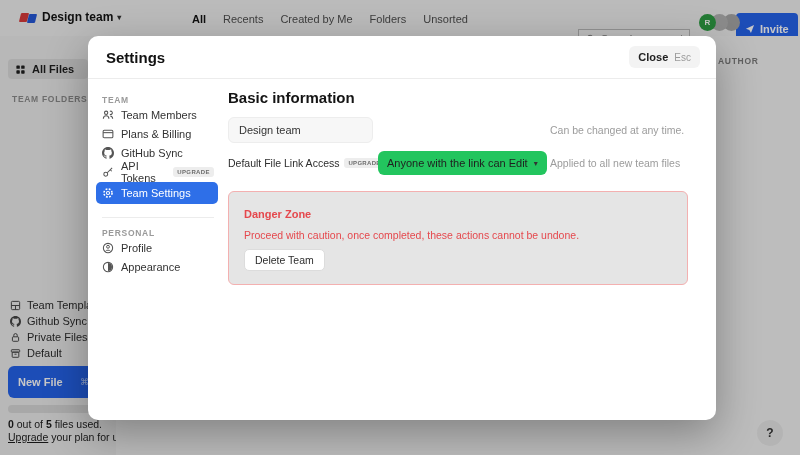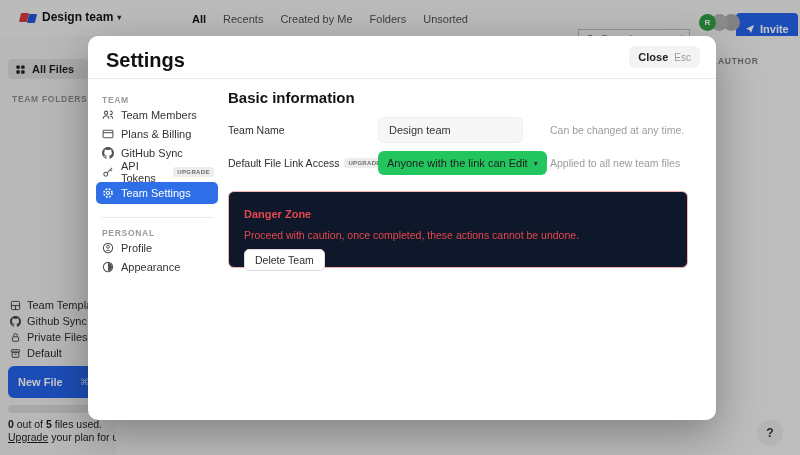--- a/index.html
+++ b/index.html
@@ -61,21 +61,21 @@
   .help-btn { position:absolute; right:17px; bottom:9px; width:26px; height:26px; border-radius:50%;
     background:#e7e7e7; display:flex; align-items:center; justify-content:center; font-size:12px;
     font-weight:700; color:#333; cursor:pointer; }
 
   .overlay { position:absolute; inset:0; background:rgba(0,0,0,0.22); z-index:5; }
 
   
   .modal { position:absolute; left:88px; top:36px; width:628px; height:384px; background:#fff;
     border-radius:10px; box-shadow:0 14px 44px rgba(0,0,0,.32); z-index:10; }
   .modal-header { position:relative; height:43px; border-bottom:1px solid #ececec; }
-  .modal-title { position:absolute; left:18px; top:13px; font-size:20px; font-weight:700; color:#111; }
+  .modal-title { position:absolute; left:18px; top:13px; font-size:15px; font-weight:700; color:#111; }
   .close-btn { position:absolute; right:16px; top:10px; height:22px; background:#f3f3f3; border-radius:6px;
     padding:0 9px; display:flex; align-items:center; gap:6px; font-size:11px; font-weight:600; color:#222; cursor:pointer; }
   .close-btn .esc { font-size:10px; font-weight:400; color:#9a9a9a; }
 
   .modal-body { position:relative; height:340px; }
   .m-side { position:absolute; left:0; top:0; width:138px; height:100%; }
   .m-section-label { position:absolute; left:14px; font-size:8.5px; font-weight:600; letter-spacing:.7px; color:#9a9a9a; }
   .m-item { position:absolute; left:14px; width:112px; height:18px; display:flex; align-items:center; gap:7px;
     font-size:11px; color:#333; cursor:pointer; }
   .m-item .icn { color:#555; display:flex; }
@@ -94,22 +94,22 @@
   .f-label { width:150px; flex:0 0 150px; font-size:10.5px; color:#2e2e2e; display:flex; align-items:center; gap:5px; white-space:nowrap; }
   .f-label .m-badge { background:#ededed; color:#6b6b6b; font-size:6px; font-weight:700; letter-spacing:.3px;
     padding:2px 4px; border-radius:3px; }
   .f-input { width:145px; height:26px; background:#f7f7f7; border:1px solid #ededed; border-radius:6px;
     padding:0 10px; font-size:11px; color:#333; display:flex; align-items:center; cursor:text; }
   .f-select { height:24px; background:#22c55e; border-radius:6px; padding:0 9px; font-size:11px; font-weight:500;
     color:#1f1f1f; display:flex; align-items:center; gap:6px; cursor:pointer; white-space:nowrap; }
   .f-select .caret { font-size:8px; color:#333; }
   .f-hint { margin-left:auto; width:150px; font-size:10.5px; color:#9c9c9c; white-space:nowrap; }
 
-  .danger-box { position:absolute; left:0; top:112px; width:460px; height:77px;
-    border:1px solid #f3b0b0; border-radius:6px; background:#0f172a; }
+  .danger-box { position:absolute; left:0; top:112px; width:460px; height:94px;
+    border:1px solid #f3b0b0; border-radius:6px; background:#e5e5e5; }
   .danger-title { position:absolute; left:15px; top:16px; font-size:11px; font-weight:700; color:#e5484d; }
   .danger-desc { position:absolute; left:15px; top:37px; font-size:10.5px; color:#e5484d; }
   .delete-btn { position:absolute; left:15px; top:57px; height:22px; padding:0 10px; background:#fff;
     border:1px solid #dcdcdc; border-radius:5px; font-size:10.5px; color:#2e2e2e; display:flex;
     align-items:center; cursor:pointer; }
 </style>
 </head>
 <body>
 
 <svg width="0" height="0" style="position:absolute">
@@ -306,21 +306,20 @@
           </svg>
         </span>
         <span>Appearance</span>
       </div>
     </div>
 
     <div class="m-content">
       <div class="m-heading">Basic information</div>
 
       <div class="form-row row-name">
-        <div class="f-label">Team Name</div>
         <div class="f-input">
           <span>Design team</span>
         </div>
         <div class="f-hint">Can be changed at any time.</div>
       </div>
 
       <div class="form-row row-access">
         <div class="f-label">
           <span>Default File Link Access</span>
           <span class="m-badge">UPGRADE</span>

